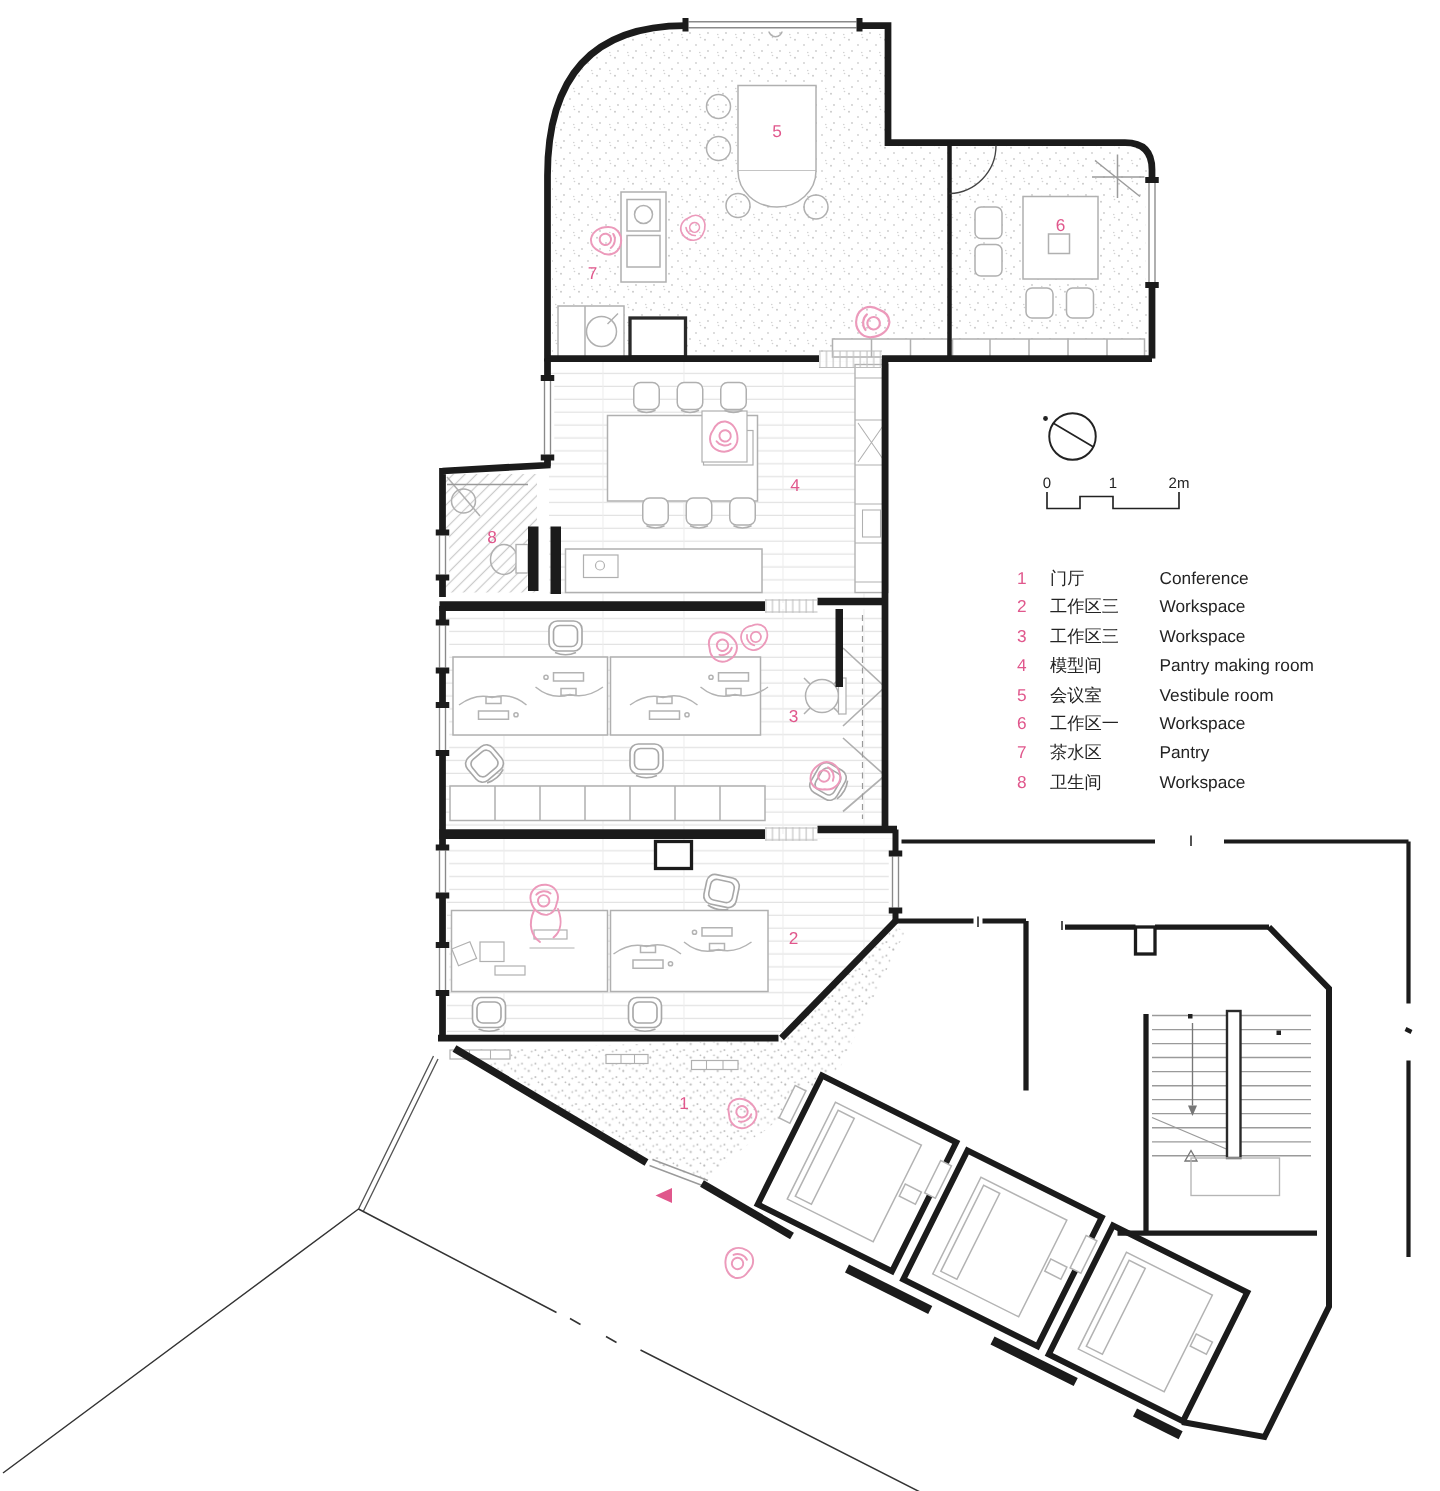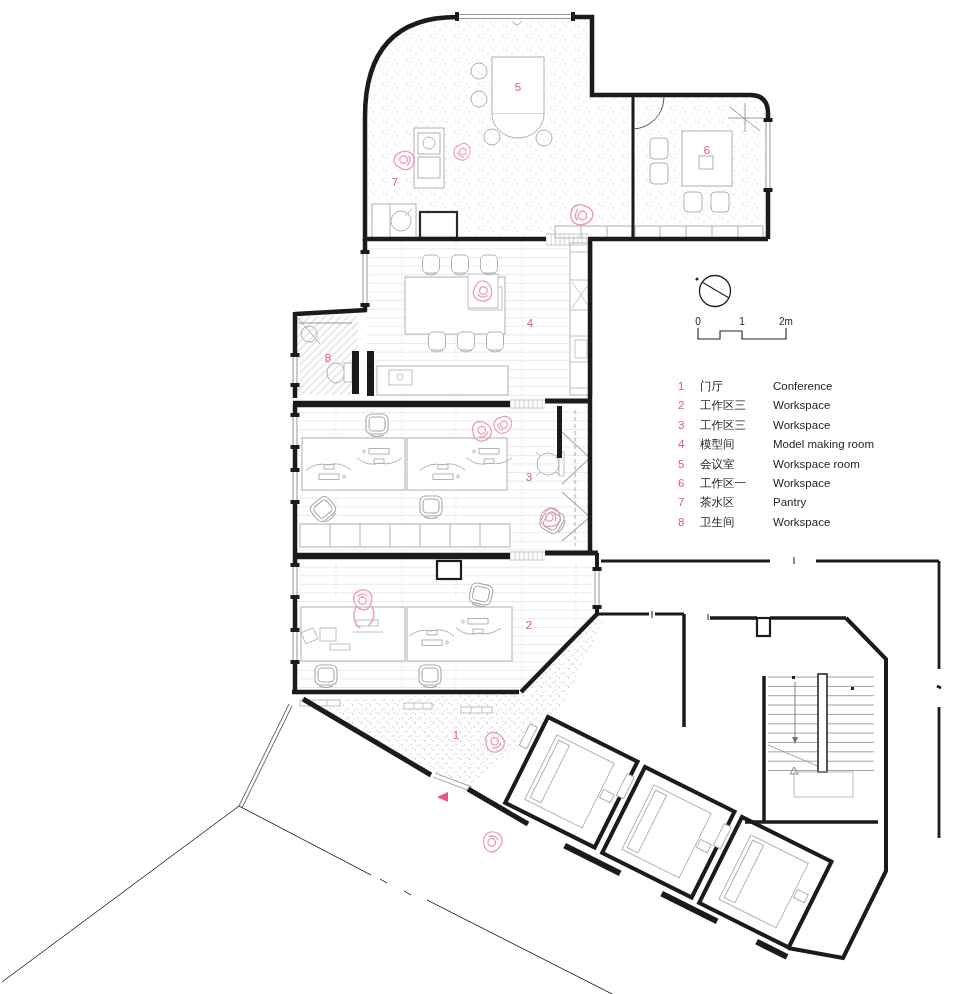--- a/index.html
+++ b/index.html
@@ -414,26 +414,26 @@
     <span class="len">Workspace</span>
   </div>
   <div class="lrow">
     <span class="lnum">3</span>
     <span class="lzh">工作区三</span>
     <span class="len">Workspace</span>
   </div>
   <div class="lrow">
     <span class="lnum">4</span>
     <span class="lzh">模型间</span>
-    <span class="len">Model making room</span>
+    <span class="len">Pantry making room</span>
   </div>
   <div class="lrow">
     <span class="lnum">5</span>
     <span class="lzh">会议室</span>
-    <span class="len">Workspace room</span>
+    <span class="len">Vestibule room</span>
   </div>
   <div class="lrow">
     <span class="lnum">6</span>
     <span class="lzh">工作区一</span>
     <span class="len">Workspace</span>
   </div>
   <div class="lrow">
     <span class="lnum">7</span>
     <span class="lzh">茶水区</span>
     <span class="len">Pantry</span>

